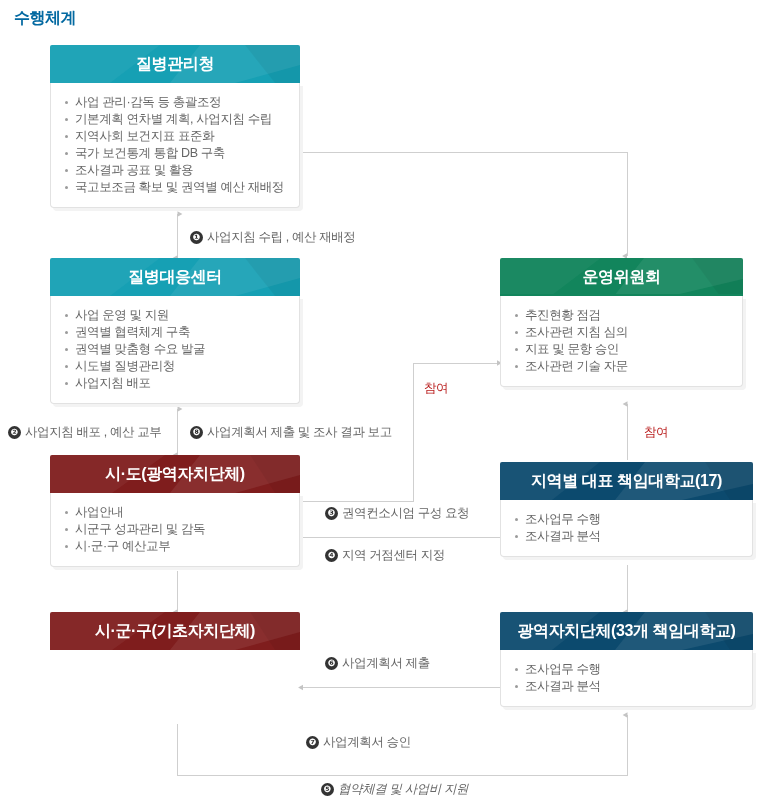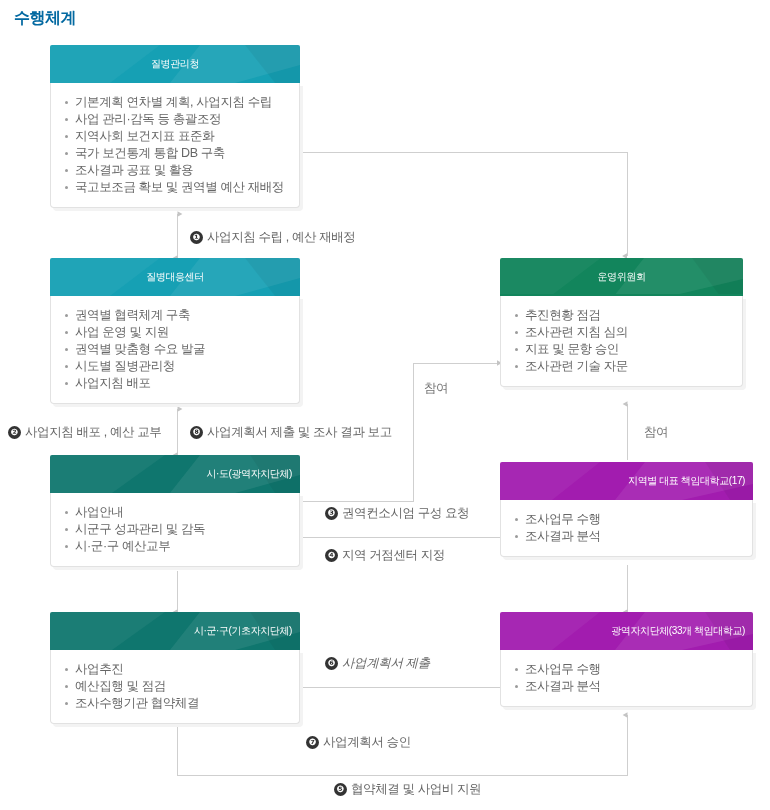--- a/index.html
+++ b/index.html
@@ -47,22 +47,22 @@
     position: absolute;
     box-sizing: border-box;
   }
   .node-head {
     position: relative;
     box-sizing: border-box;
     height: 38px;
     line-height: 38px;
     text-align: center;
     color: #ffffff;
-    font-size: 10px;
-    font-weight: normal;
+    font-size: 16px;
+    font-weight: bold;
     letter-spacing: -0.4px;
     overflow: hidden;
     border-radius: 2px 2px 0 0;
   }
   .node-head .facets {
     position: absolute;
     inset: 0;
     pointer-events: none;
   }
   .node-head .label {
@@ -101,22 +101,22 @@
     top: 7px;
     width: 3px;
     height: 3px;
     background: #9b9b9b;
     border-radius: 50%;
   }
 
   
   .theme-teal  .node-head { background: #16a0b4; }
   .theme-green .node-head { background: #12855c; }
-  .theme-pink  .node-head { background: #0f766e; text-align: right; }
-  .theme-blue  .node-head { background: #a21caf; text-align: right; }
+  .theme-pink  .node-head { background: #7f1d1d; }
+  .theme-blue  .node-head { background: #0c4a6e; }
 
   
   .cap {
     position: absolute;
     font-size: 12.5px;
     line-height: 16px;
     color: #666666;
     letter-spacing: -0.4px;
     white-space: nowrap;
   }
@@ -128,21 +128,21 @@
     margin-right: 4px;
     border-radius: 50%;
     background: #333333;
     color: #ffffff;
     font-size: 9px;
     font-weight: bold;
     text-align: center;
     vertical-align: 1px;
     letter-spacing: 0;
   }
-  .cap.plain { color: #737373; }
+  .cap.plain { color: #b91c1c; }
 </style>
 </head>
 <body>
 
 <div id="stage">
 
   <div class="page-title">수행체계</div>
 
   <svg id="wires" viewBox="0 0 770 810" width="770" height="810" aria-hidden="true">
     <defs>
@@ -187,43 +187,43 @@
     <div class="node-head">
       <svg class="facets" viewBox="0 0 250 38" preserveAspectRatio="none">
         <polygon points="0,0 110,0 60,38 0,38" fill="#ffffff" opacity="0.045"></polygon>
         <polygon points="150,0 250,0 250,20 185,38 120,38" fill="#ffffff" opacity="0.07"></polygon>
         <polygon points="195,0 250,0 250,38 225,38" fill="#000000" opacity="0.05"></polygon>
       </svg>
       <span class="label">질병관리청</span>
     </div>
     <div class="node-body">
       <ul>
+        <li>사업 관리·감독 등 총괄조정</li>
         <li>기본계획 연차별 계획, 사업지침 수립</li>
-        <li>사업 관리·감독 등 총괄조정</li>
         <li>지역사회 보건지표 표준화</li>
         <li>국가 보건통계 통합 DB 구축</li>
         <li>조사결과 공표 및 활용</li>
         <li>국고보조금 확보 및 권역별 예산 재배정</li>
       </ul>
     </div>
   </div>
 
   <div class="node theme-teal" style="left:50px; top:258px; width:250px;">
     <div class="node-head">
       <svg class="facets" viewBox="0 0 250 38" preserveAspectRatio="none">
         <polygon points="0,0 110,0 60,38 0,38" fill="#ffffff" opacity="0.045"></polygon>
         <polygon points="150,0 250,0 250,20 185,38 120,38" fill="#ffffff" opacity="0.07"></polygon>
         <polygon points="195,0 250,0 250,38 225,38" fill="#000000" opacity="0.05"></polygon>
       </svg>
       <span class="label">질병대응센터</span>
     </div>
     <div class="node-body">
       <ul>
+        <li>사업 운영 및 지원</li>
         <li>권역별 협력체계 구축</li>
-        <li>사업 운영 및 지원</li>
         <li>권역별 맞춤형 수요 발굴</li>
         <li>시도별 질병관리청</li>
         <li>사업지침 배포</li>
       </ul>
     </div>
   </div>
 
   <div class="node theme-green" style="left:500px; top:258px; width:243px;">
     <div class="node-head">
       <svg class="facets" viewBox="0 0 253 38" preserveAspectRatio="none">
@@ -280,27 +280,20 @@
 
   <div class="node theme-pink" style="left:50px; top:612px; width:250px;">
     <div class="node-head">
       <svg class="facets" viewBox="0 0 250 38" preserveAspectRatio="none">
         <polygon points="0,0 115,0 62,38 0,38" fill="#ffffff" opacity="0.05"></polygon>
         <polygon points="150,0 250,0 250,20 185,38 120,38" fill="#ffffff" opacity="0.08"></polygon>
         <polygon points="200,0 250,0 250,38 225,38" fill="#000000" opacity="0.05"></polygon>
       </svg>
       <span class="label">시·군·구(기초자치단체)</span>
     </div>
-    <div class="node-body">
-      <ul>
-        <li>사업추진</li>
-        <li>예산집행 및 점검</li>
-        <li>조사수행기관 협약체결</li>
-      </ul>
-    </div>
   </div>
 
   <div class="node theme-blue" style="left:500px; top:612px; width:253px;">
     <div class="node-head">
       <svg class="facets" viewBox="0 0 253 38" preserveAspectRatio="none">
         <polygon points="0,0 100,0 52,38 0,38" fill="#ffffff" opacity="0.05"></polygon>
         <polygon points="145,0 253,0 253,22 182,38 115,38" fill="#ffffff" opacity="0.08"></polygon>
         <polygon points="205,0 253,0 253,38 230,38" fill="#000000" opacity="0.05"></polygon>
       </svg>
       <span class="label">광역자치단체(33개 책임대학교)</span>
@@ -326,29 +319,29 @@
   </div>
 
   <div class="cap" style="left:325px; top:505px;">
     <span class="num">❸</span><span>권역컨소시엄 구성 요청</span>
   </div>
 
   <div class="cap" style="left:325px; top:547px;">
     <span class="num">❹</span><span>지역 거점센터 지정</span>
   </div>
 
-  <div class="cap" style="left:325px; top:655px;font-style:italic;">
+  <div class="cap" style="left:325px; top:655px;">
     <span class="num">❻</span><span>사업계획서 제출</span>
   </div>
 
   <div class="cap" style="left:306px; top:697px;margin-top:37px;">
     <span class="num">❼</span><span>사업계획서 승인</span>
   </div>
 
-  <div class="cap" style="left:334px; top:781px;">
+  <div class="cap" style="left:321px; top:781px;font-style:italic;">
     <span class="num">❺</span><span>협약체결 및 사업비 지원</span>
   </div>
 
   <div class="cap plain" style="left:424px; top:380px;">
     <span>참여</span>
   </div>
 
   <div class="cap plain" style="left:644px; top:424px;">
     <span>참여</span>
   </div>

